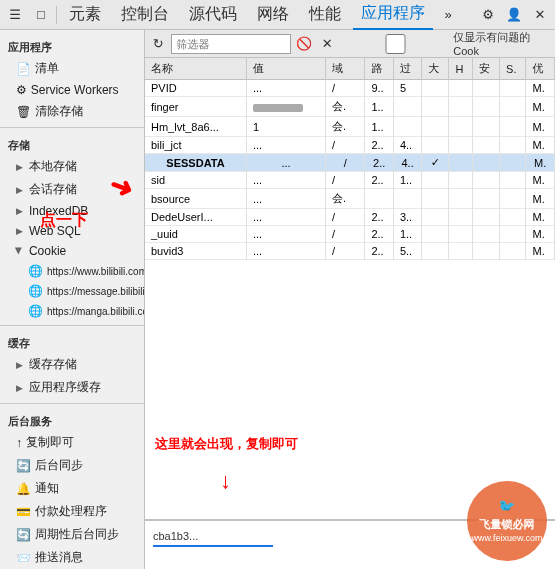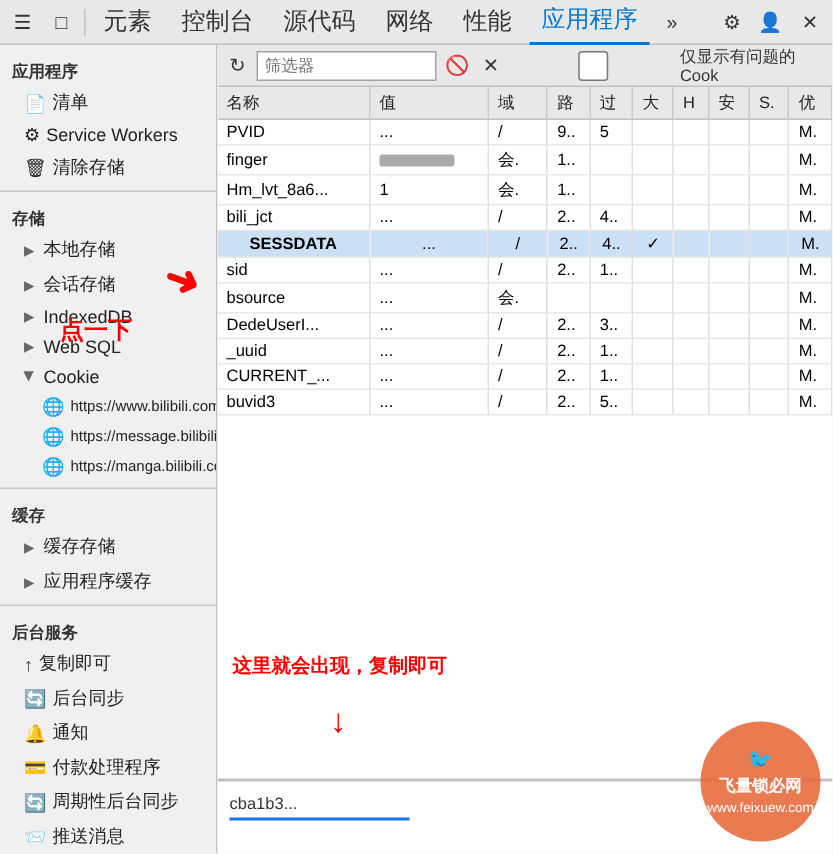--- a/index.html
+++ b/index.html
@@ -490,32 +490,20 @@
       <td>/</td>
       <td>2..</td>
       <td>1..</td>
       <td></td>
       <td></td>
       <td></td>
       <td></td>
       <td>M.</td>
     </tr>
             <tr>
-      <td style="font-weight:normal">CURRENT_...</td>
-      <td>...</td>
-      <td>/</td>
-      <td>2..</td>
-      <td>1..</td>
-      <td></td>
-      <td></td>
-      <td></td>
-      <td></td>
-      <td>M.</td>
-    </tr>
-            <tr>
       <td style="font-weight:normal">buvid3</td>
       <td>...</td>
       <td>/</td>
       <td>2..</td>
       <td>5..</td>
       <td></td>
       <td></td>
       <td></td>
       <td></td>
       <td>M.</td>

